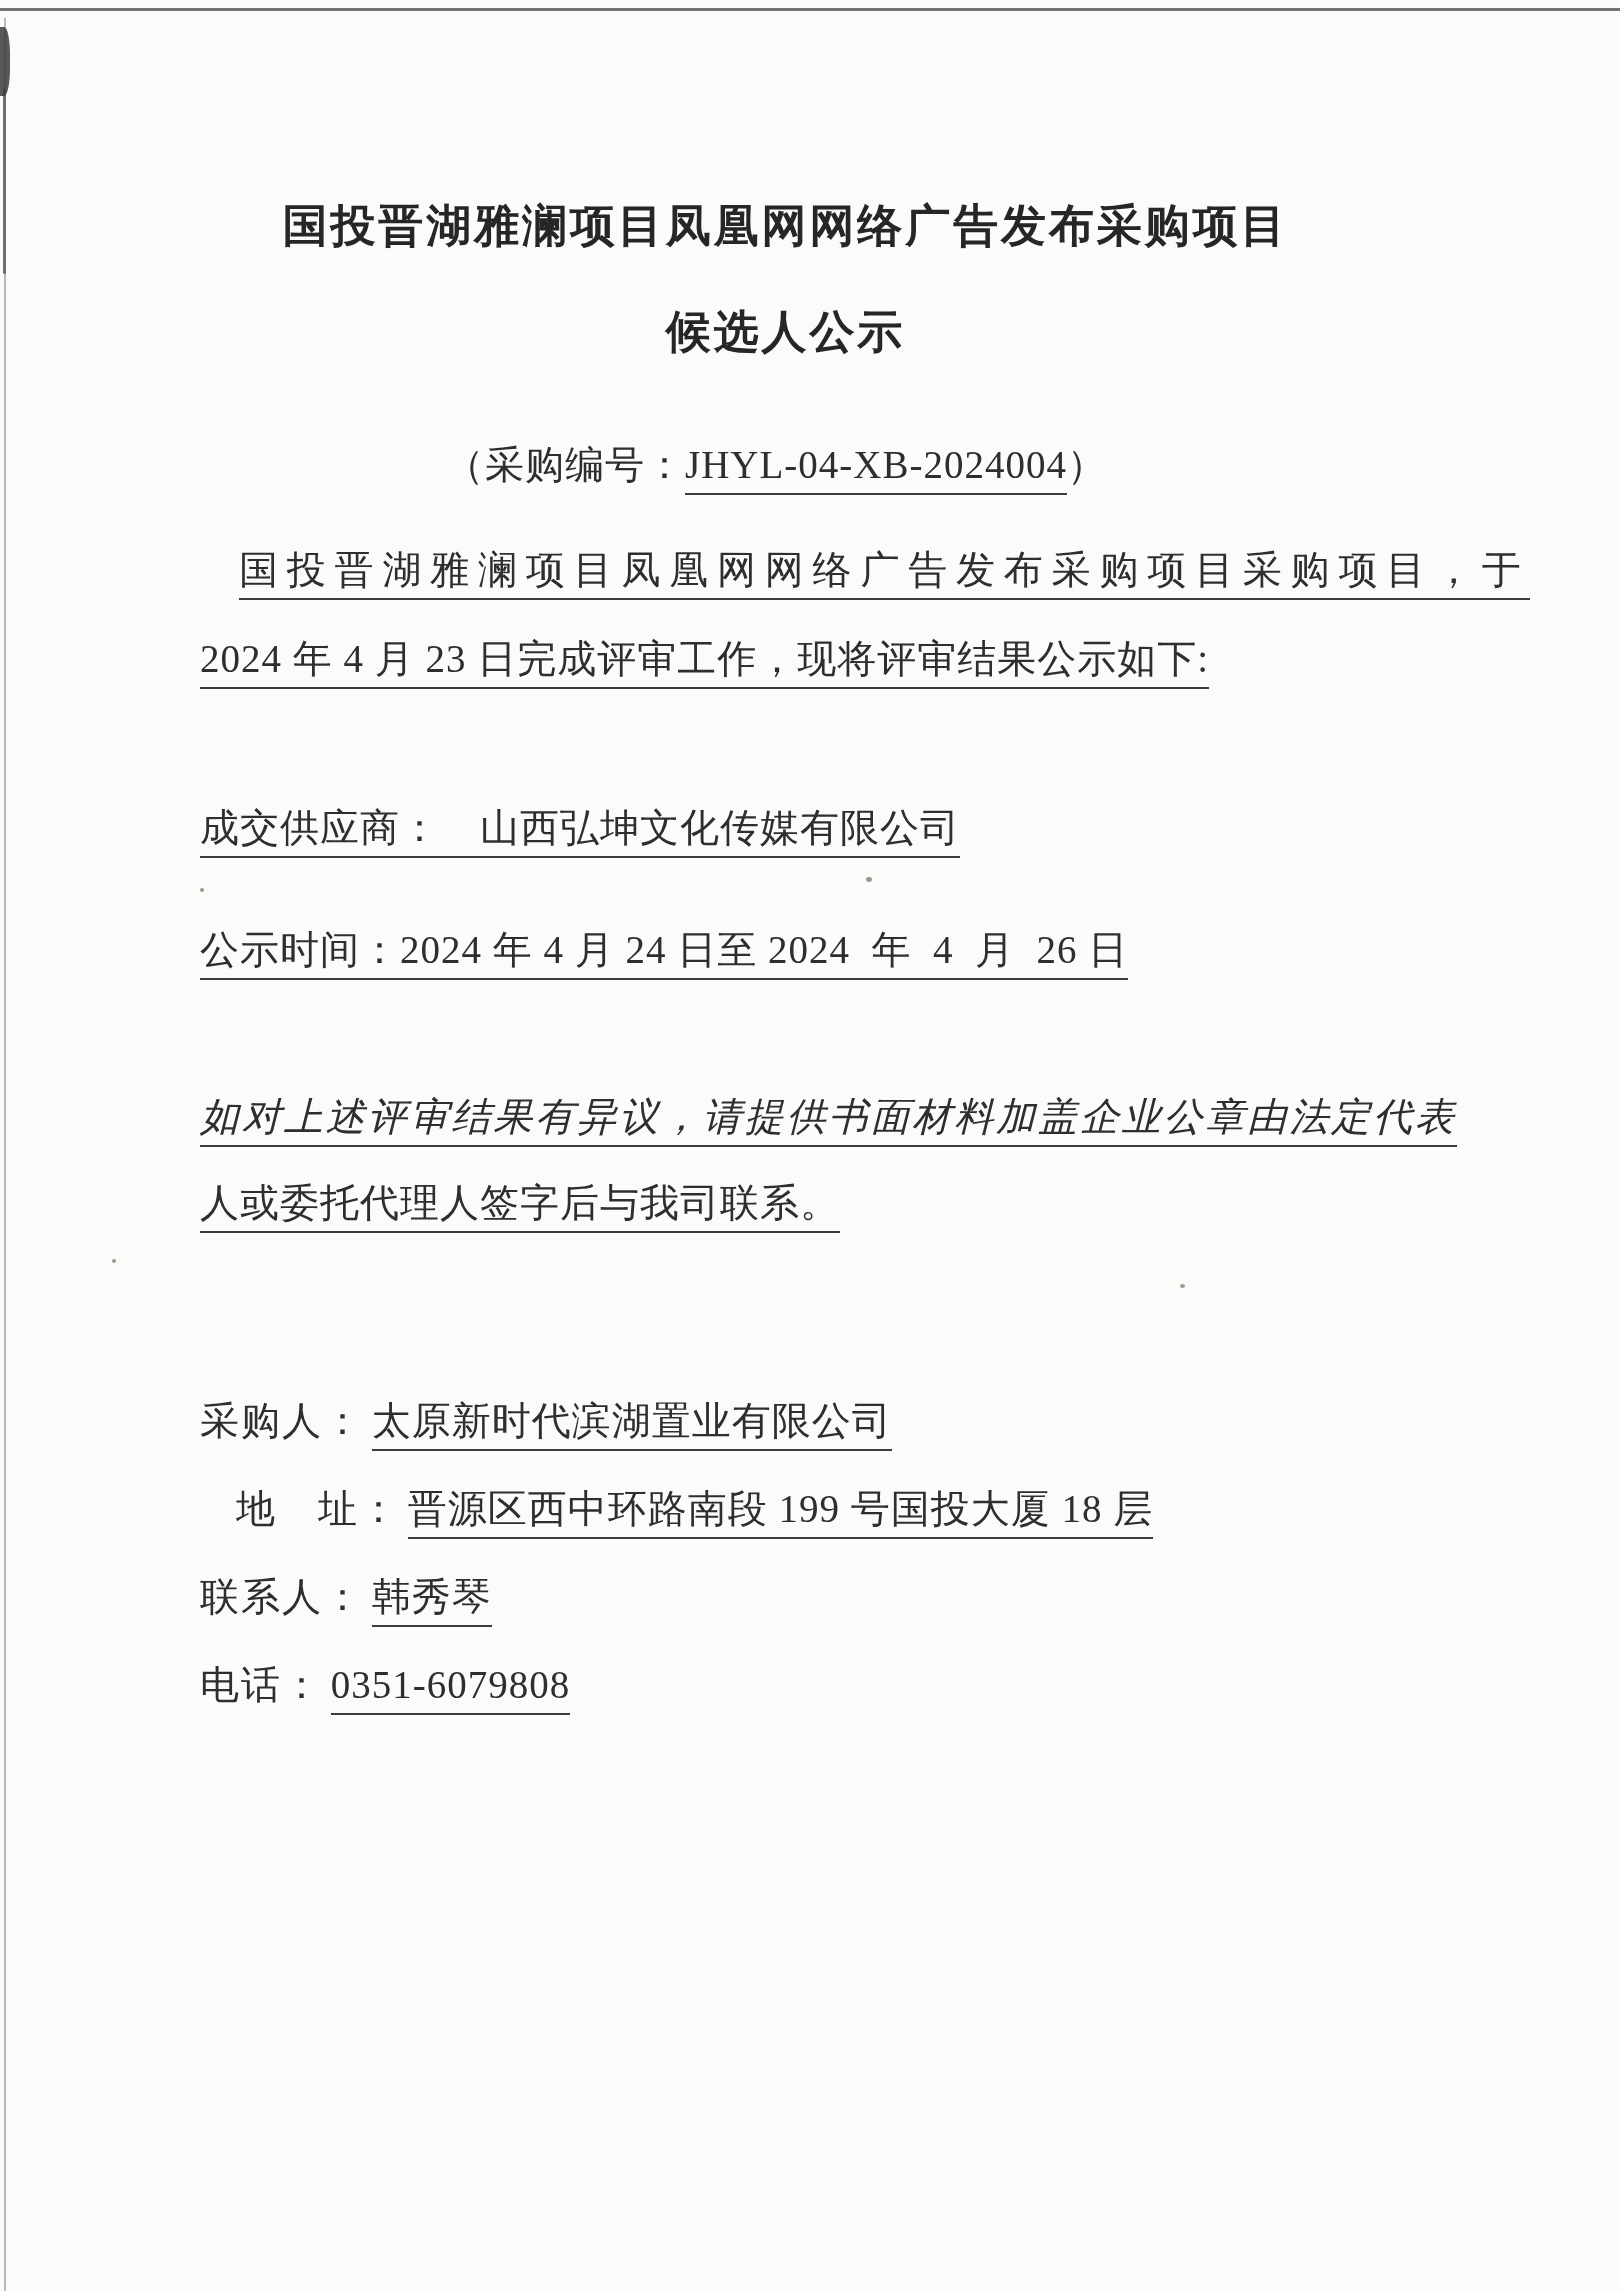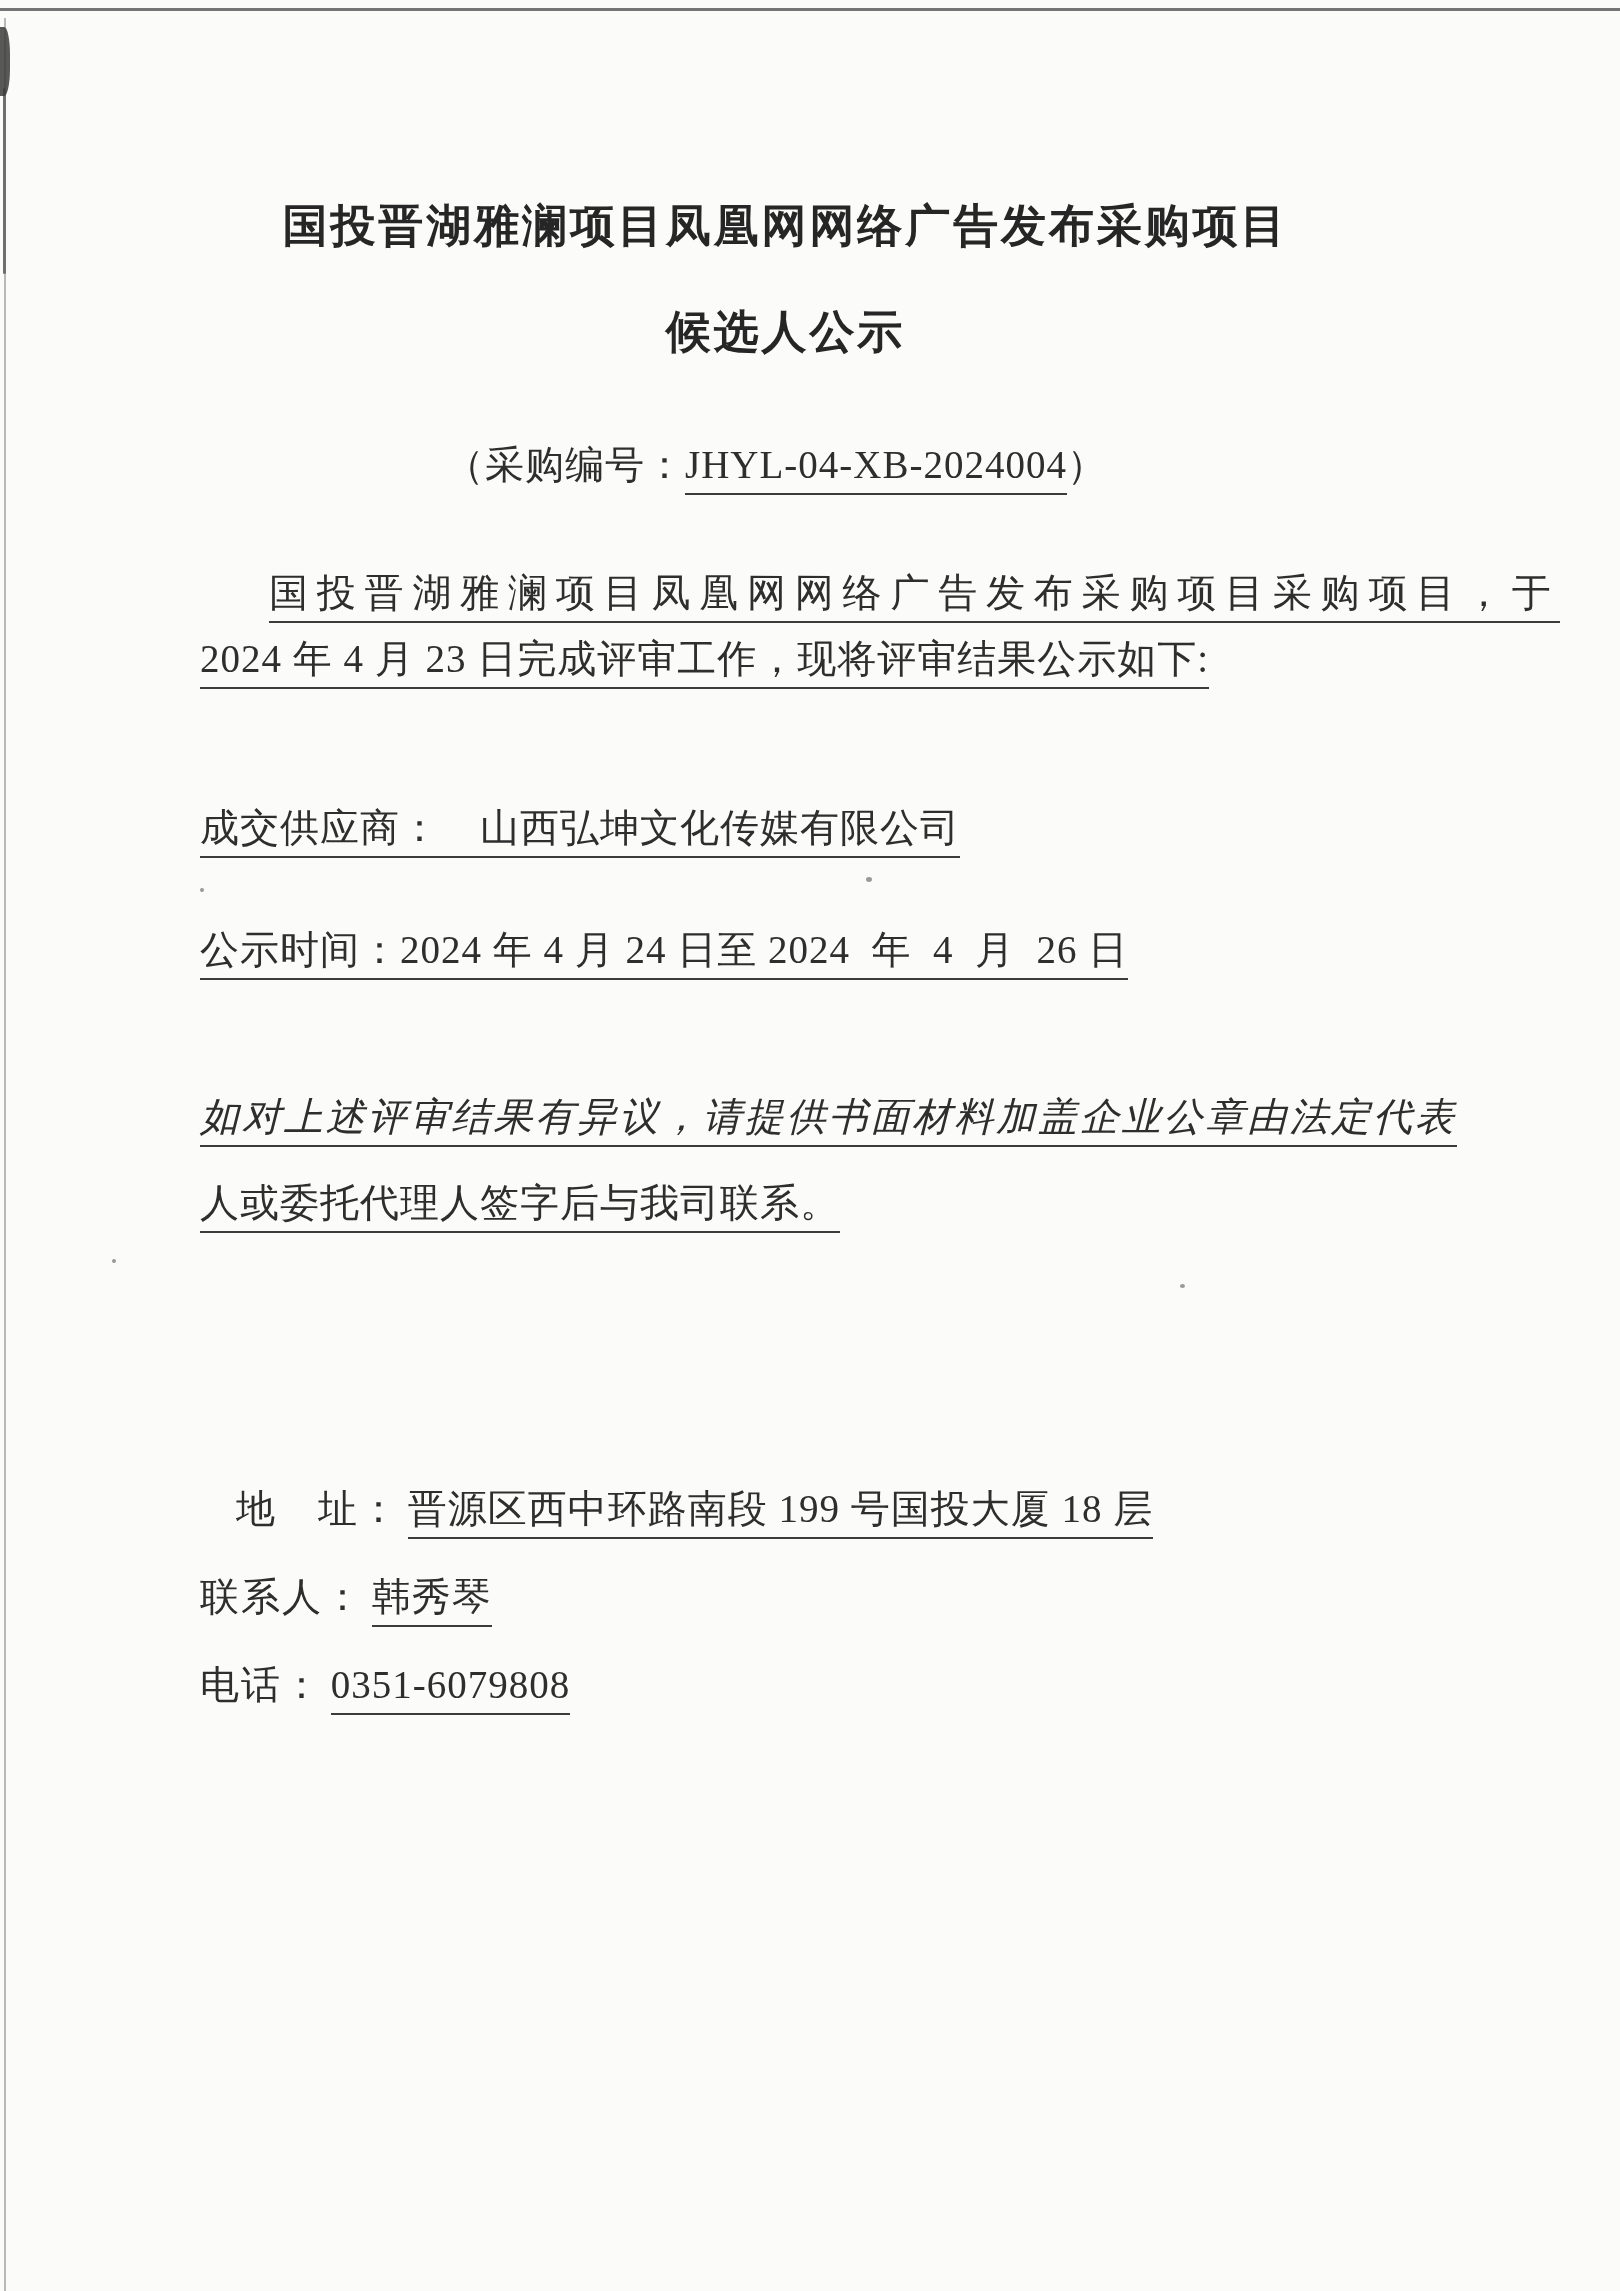--- a/index.html
+++ b/index.html
@@ -101,30 +101,31 @@
   <div class="speck s1"></div>
   <div class="speck s2"></div>
   <div class="speck s3"></div>
   <div class="speck s4"></div>
 
   <div class="line title" style="top: 198px;">国投晋湖雅澜项目凤凰网网络广告发布采购项目</div>
   <div class="line title" style="top: 304px;">候选人公示</div>
 
   <div class="line ref-line" style="top: 441px;"><span>（采购编号：</span><span class="u">JHYL-04-XB-2024004</span><span>）</span></div>
 
-  <div class="line" style="top: 569px; left: 239px; margin-left: 30px;"><span class="u sp1">国投晋湖雅澜项目凤凰网网络广告发布采购项目采购项目，于</span></div>
+  <div class="line" style="top: 546px; left: 239px;"><span class="u sp1">国投晋湖雅澜项目凤凰网网络广告发布采购项目采购项目，于</span></div>
   <div class="line" style="top: 635px; text-align: right;"><span class="u">2024 年 4 月 23 日完成评审工作，现将评审结果公示如下:</span></div>
 
   <div class="line" style="top: 804px;"><span class="u">成交供应商：　山西弘坤文化传媒有限公司</span></div>
 
   <div class="line" style="top: 926px;"><span class="u">公示时间：2024 年 4 月 24 日至 2024  年  4  月  26 日</span></div>
 
   <div class="line" style="top: 1093px;"><span class="u sp2">如对上述评审结果有异议，请提供书面材料加盖企业公章由法定代表</span></div>
   <div class="line" style="top: 1179px;"><span class="u">人或委托代理人签字后与我司联系。</span></div>
 
+  <div class="line row" style="top: 1397px;"><span class="lbl">采购人：</span><span class="u val">太原新时代滨湖置业有限公司</span></div>
 
   <div class="line row" style="top: 1485px; margin-left: 36px;"><span class="lbl">地　址：</span><span class="u val">晋源区西中环路南段 199 号国投大厦 18 层</span></div>
 
   <div class="line row" style="top: 1573px;"><span class="lbl">联系人：</span><span class="u val">韩秀琴</span></div>
 
   <div class="line row" style="top: 1661px;"><span class="lbl">电话：</span><span class="u val">0351-6079808</span></div>
 
 
 </div>
 

